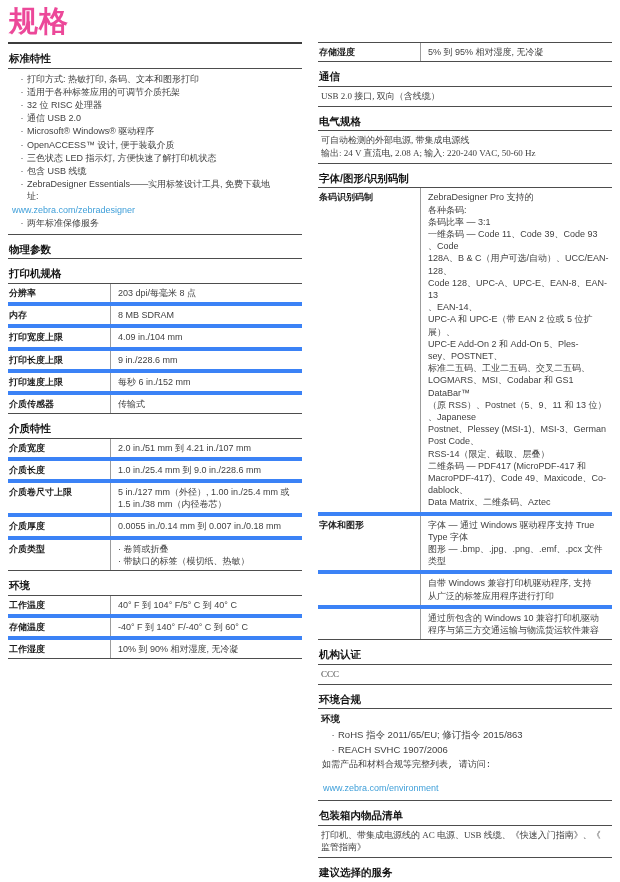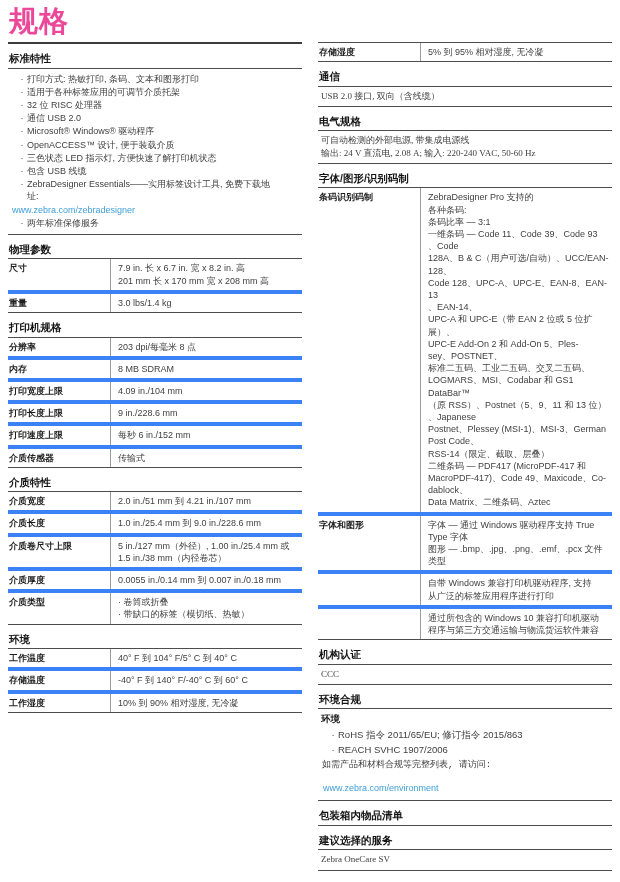--- a/index.html
+++ b/index.html
@@ -120,31 +120,20 @@
           <div class="link link-line">www.zebra.com/zebradesigner</div>
           <div class="bullet">
               <span class="dot">·</span>
               <span class="btext">两年标准保修服务</span>
             </div>
         </div>
       </div>
 
       <div class="sec">
         <div class="sec-head">物理参数</div>
-        <div class="spec-table">
-          <div class="row">
-              <div class="cell-label">尺寸</div>
-              <div class="cell-value">7.9 in. 长 x 6.7 in. 宽 x 8.2 in. 高
-201 mm 长 x 170 mm 宽 x 208 mm 高</div>
-            </div>
-          <div class="row">
-              <div class="cell-label">重量</div>
-              <div class="cell-value">3.0 lbs/1.4 kg</div>
-            </div>
-        </div>
       </div>
 
       <div class="sec">
         <div class="sec-head">打印机规格</div>
         <div class="spec-table">
           <div class="row">
               <div class="cell-label">分辨率</div>
               <div class="cell-value">203 dpi/每毫米 8 点</div>
             </div>
           <div class="row">
@@ -304,20 +293,22 @@
               <span class="dot">·</span>
               <span class="btext">REACH SVHC 1907/2006</span>
             </div>
           <div class="note">如需产品和材料合规等完整列表, 请访问:</div>
           <div class="link link-line">www.zebra.com/environment</div>
         </div>
       </div>
 
       <div class="sec">
         <div class="sec-head">包装箱内物品清单</div>
+        <div class="sec-plain">打印机、带集成电源线的 AC 电源、USB 线缆、《快速入门指南》、《
+监管指南》</div>
       </div>
 
       <div class="sec">
         <div class="sec-head">建议选择的服务</div>
         <div class="sec-plain">Zebra OneCare SV</div>
       </div>
 
     </div>
   </div>
 </div>

